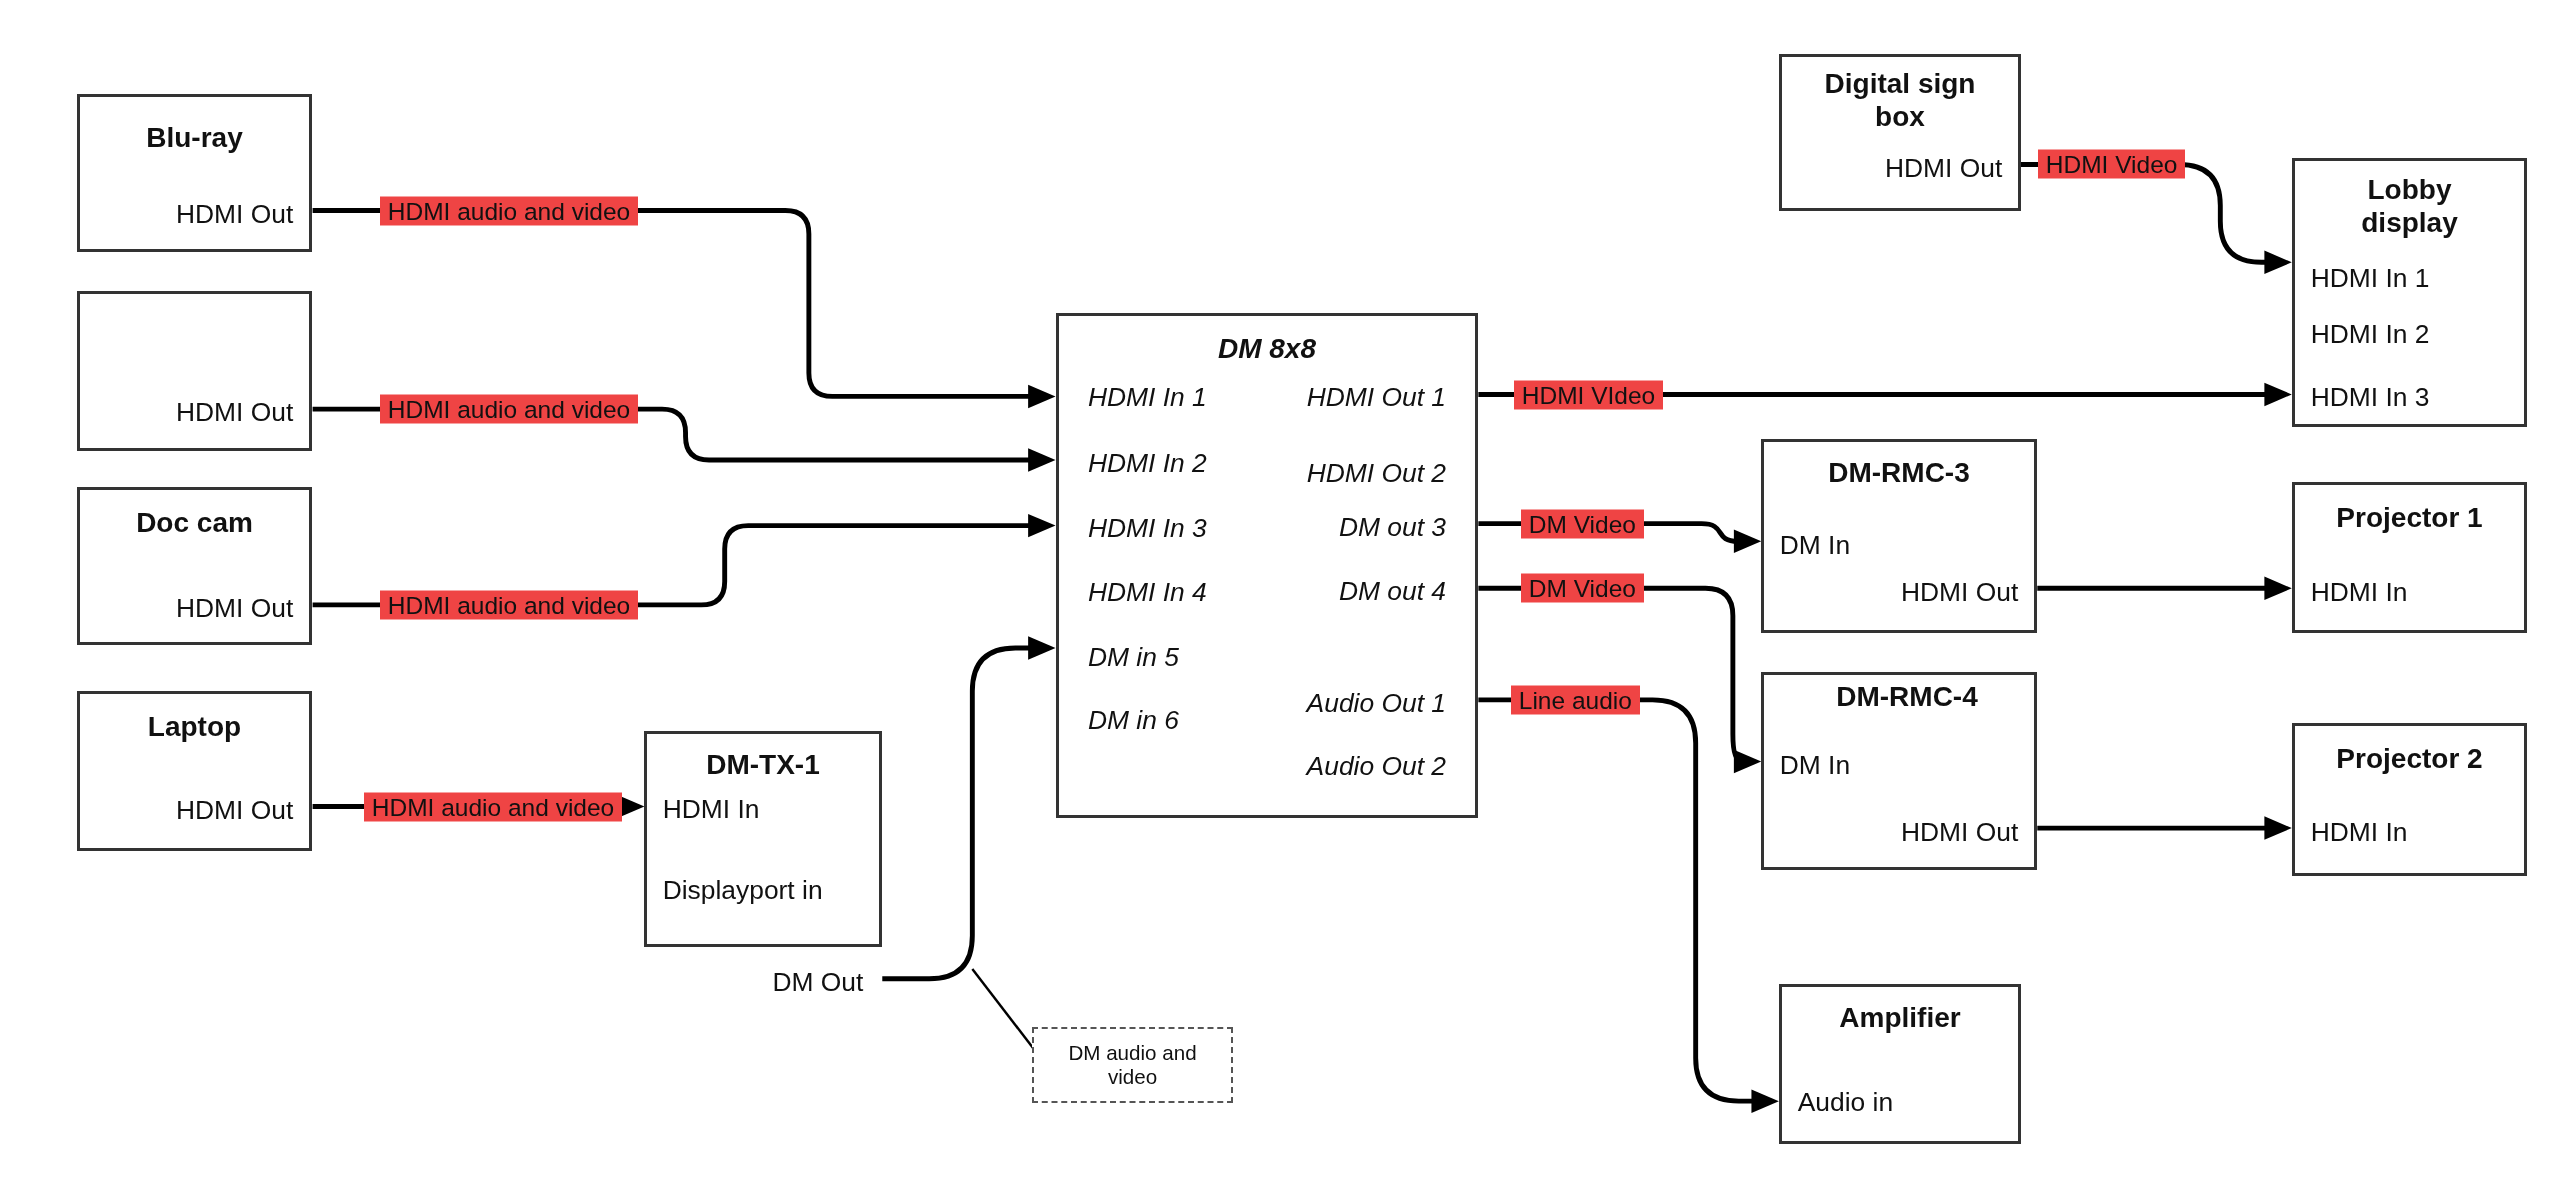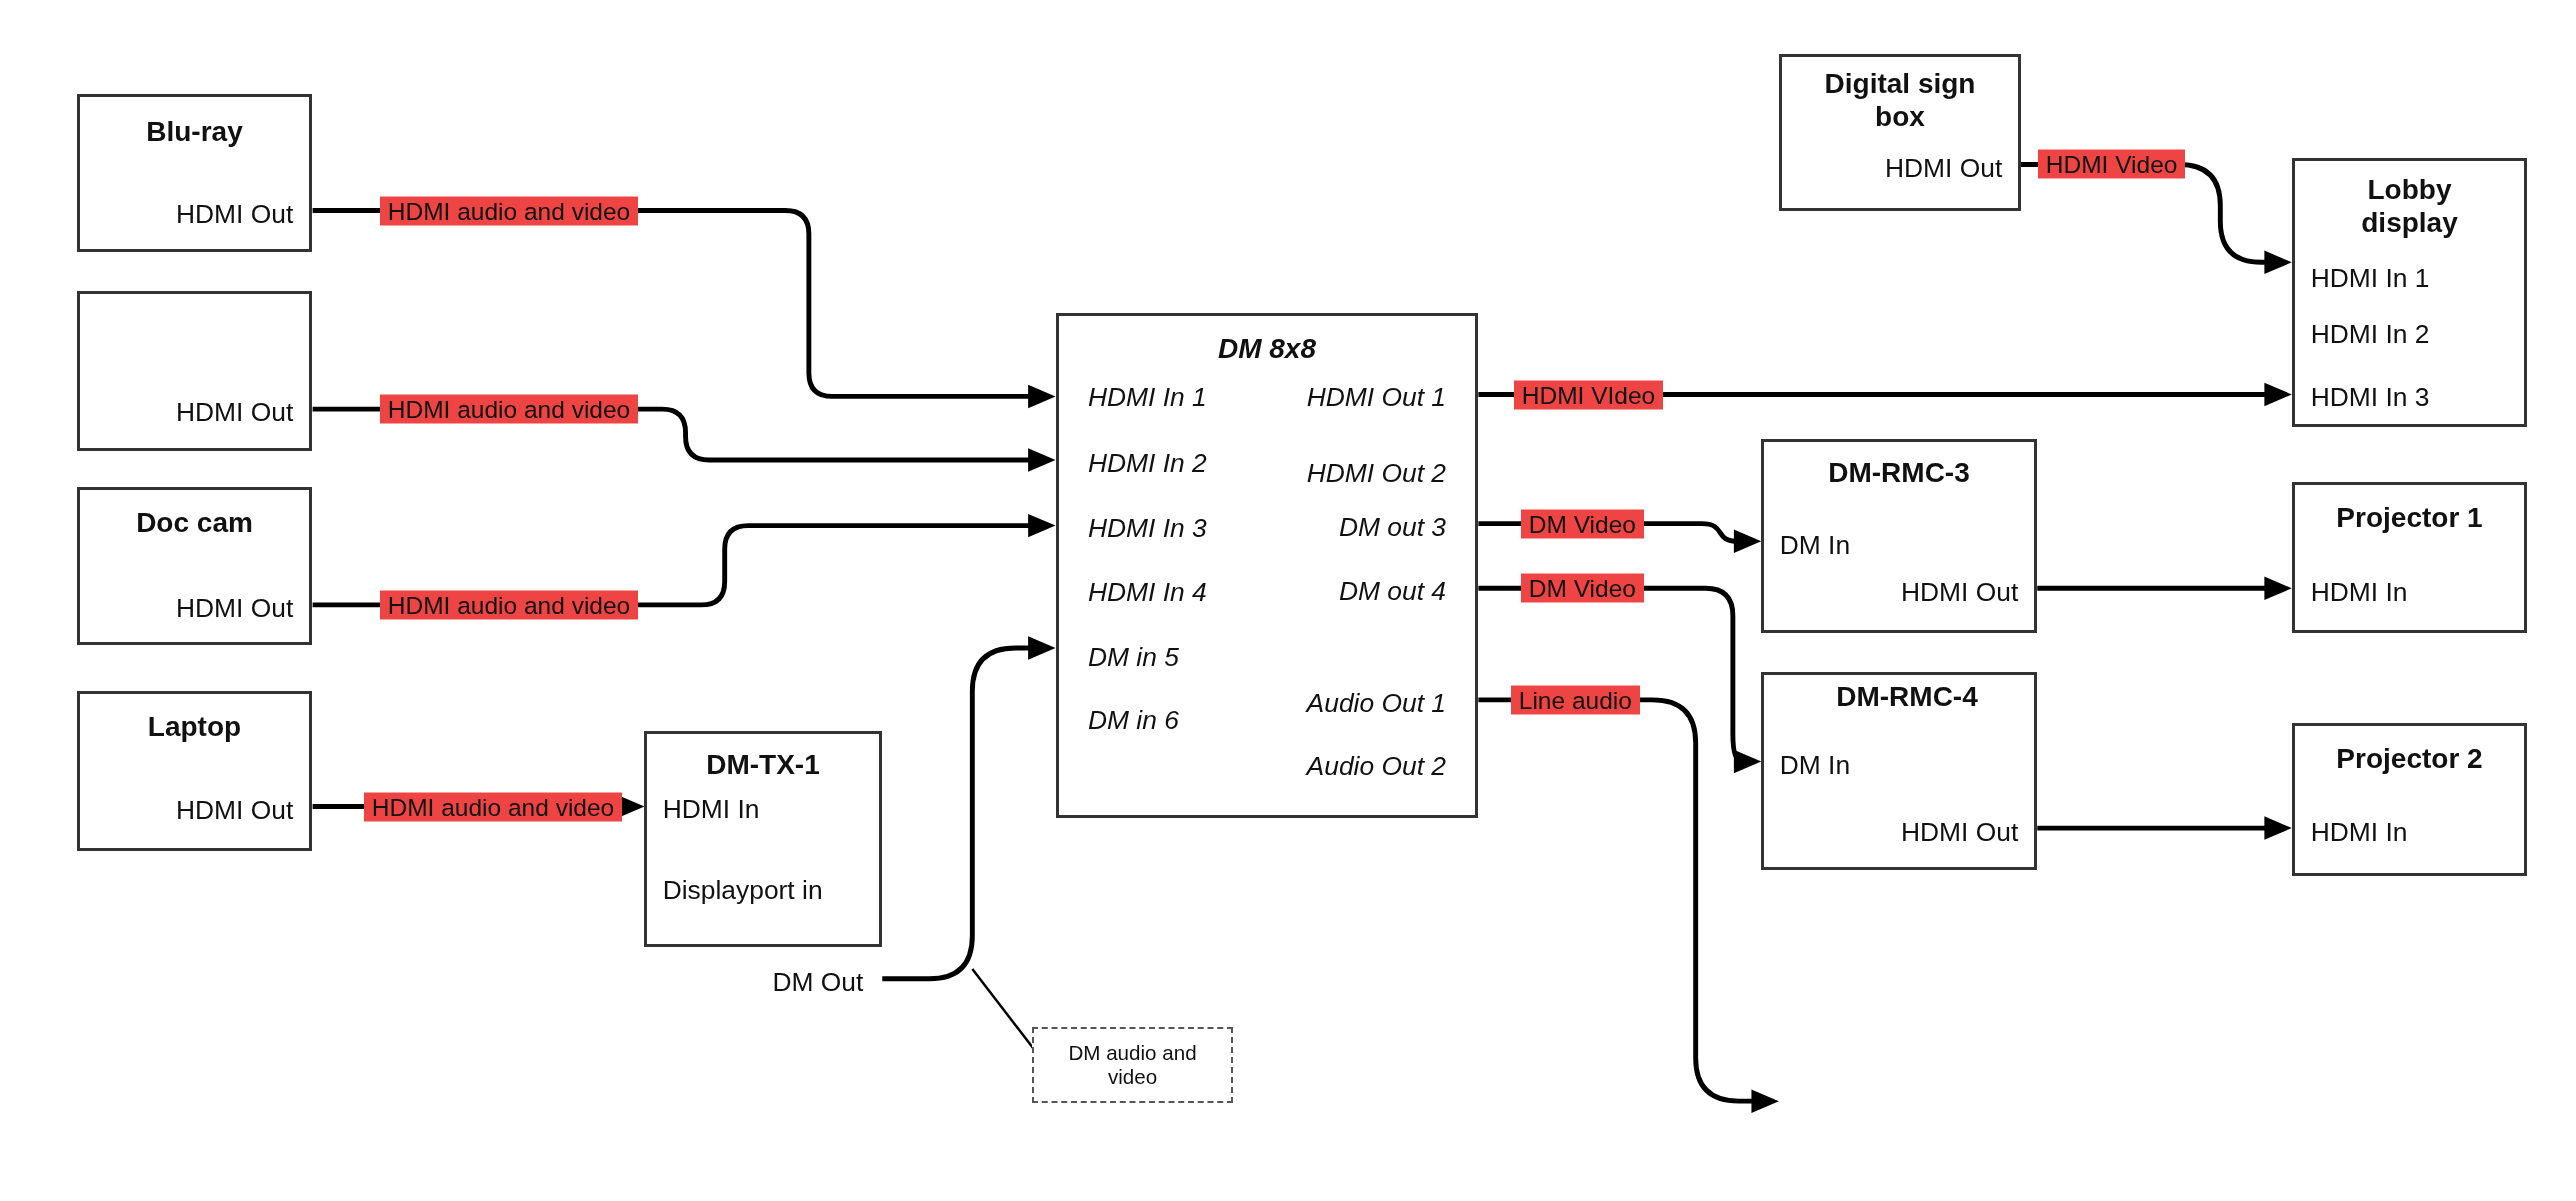--- a/index.html
+++ b/index.html
@@ -105,21 +105,21 @@
       <polygon points="1799,778 1771,766 1771,790"></polygon>
       <polygon points="1817,1125 1789,1113 1789,1137"></polygon>
       <polygon points="2341,601 2313,589 2313,613"></polygon>
       <polygon points="2341,846 2313,834 2313,858"></polygon>
       <polygon points="2341,268 2313,256 2313,280"></polygon>
     </g>
     <line x1="993" y1="990" x2="1056" y2="1072" stroke="#000000" stroke-width="2.5"></line>
   </svg>
 
   <div class="node" style="left:77px; top:94px; width:235px; height:158px;">
-    <div class="title" style="top:18px;">Blu-ray</div>
+    <div class="title" style="top:24px;">Blu-ray</div>
     <div class="port r" style="top:117px;">HDMI Out</div>
   </div>
 
   <div class="node" style="left:77px; top:291px; width:235px; height:160px;">
     <div class="port r" style="top:118px;">HDMI Out</div>
   </div>
 
   <div class="node" style="left:77px; top:487px; width:235px; height:158px;">
     <div class="title" style="top:15.7px;">Doc cam</div>
     <div class="port r" style="top:118px;">HDMI Out</div>
@@ -180,20 +180,24 @@
     <div class="title" style="top:5px;margin-left:16px;">DM-RMC-4</div>
     <div class="port l" style="top:90px;">DM In</div>
     <div class="port r" style="top:157px;">HDMI Out</div>
   </div>
 
   <div class="node" style="left:2292px; top:723px; width:235px; height:153px;">
     <div class="title" style="top:15.7px;">Projector 2</div>
     <div class="port l" style="top:106px;">HDMI In</div>
   </div>
 
+  <div class="node" style="left:1779px; top:984px; width:242px; height:160px;">
+    <div class="title" style="top:13.7px;">Amplifier</div>
+    <div class="port l" style="top:115px;">Audio in</div>
+  </div>
 
   <span class="edge-label" style="left:380px; top:211px;">HDMI audio and video</span>
   <span class="edge-label" style="left:380px; top:409px;">HDMI audio and video</span>
   <span class="edge-label" style="left:380px; top:605px;">HDMI audio and video</span>
   <span class="edge-label" style="left:364px; top:807px;">HDMI audio and video</span>
   <span class="edge-label" style="left:1514px; top:395px;">HDMI VIdeo</span>
   <span class="edge-label" style="left:1521px; top:524px;">DM Video</span>
   <span class="edge-label" style="left:1521px; top:588px;">DM Video</span>
   <span class="edge-label" style="left:1511px; top:700px;">Line audio</span>
   <span class="edge-label" style="left:2038px; top:164px;">HDMI Video</span>

